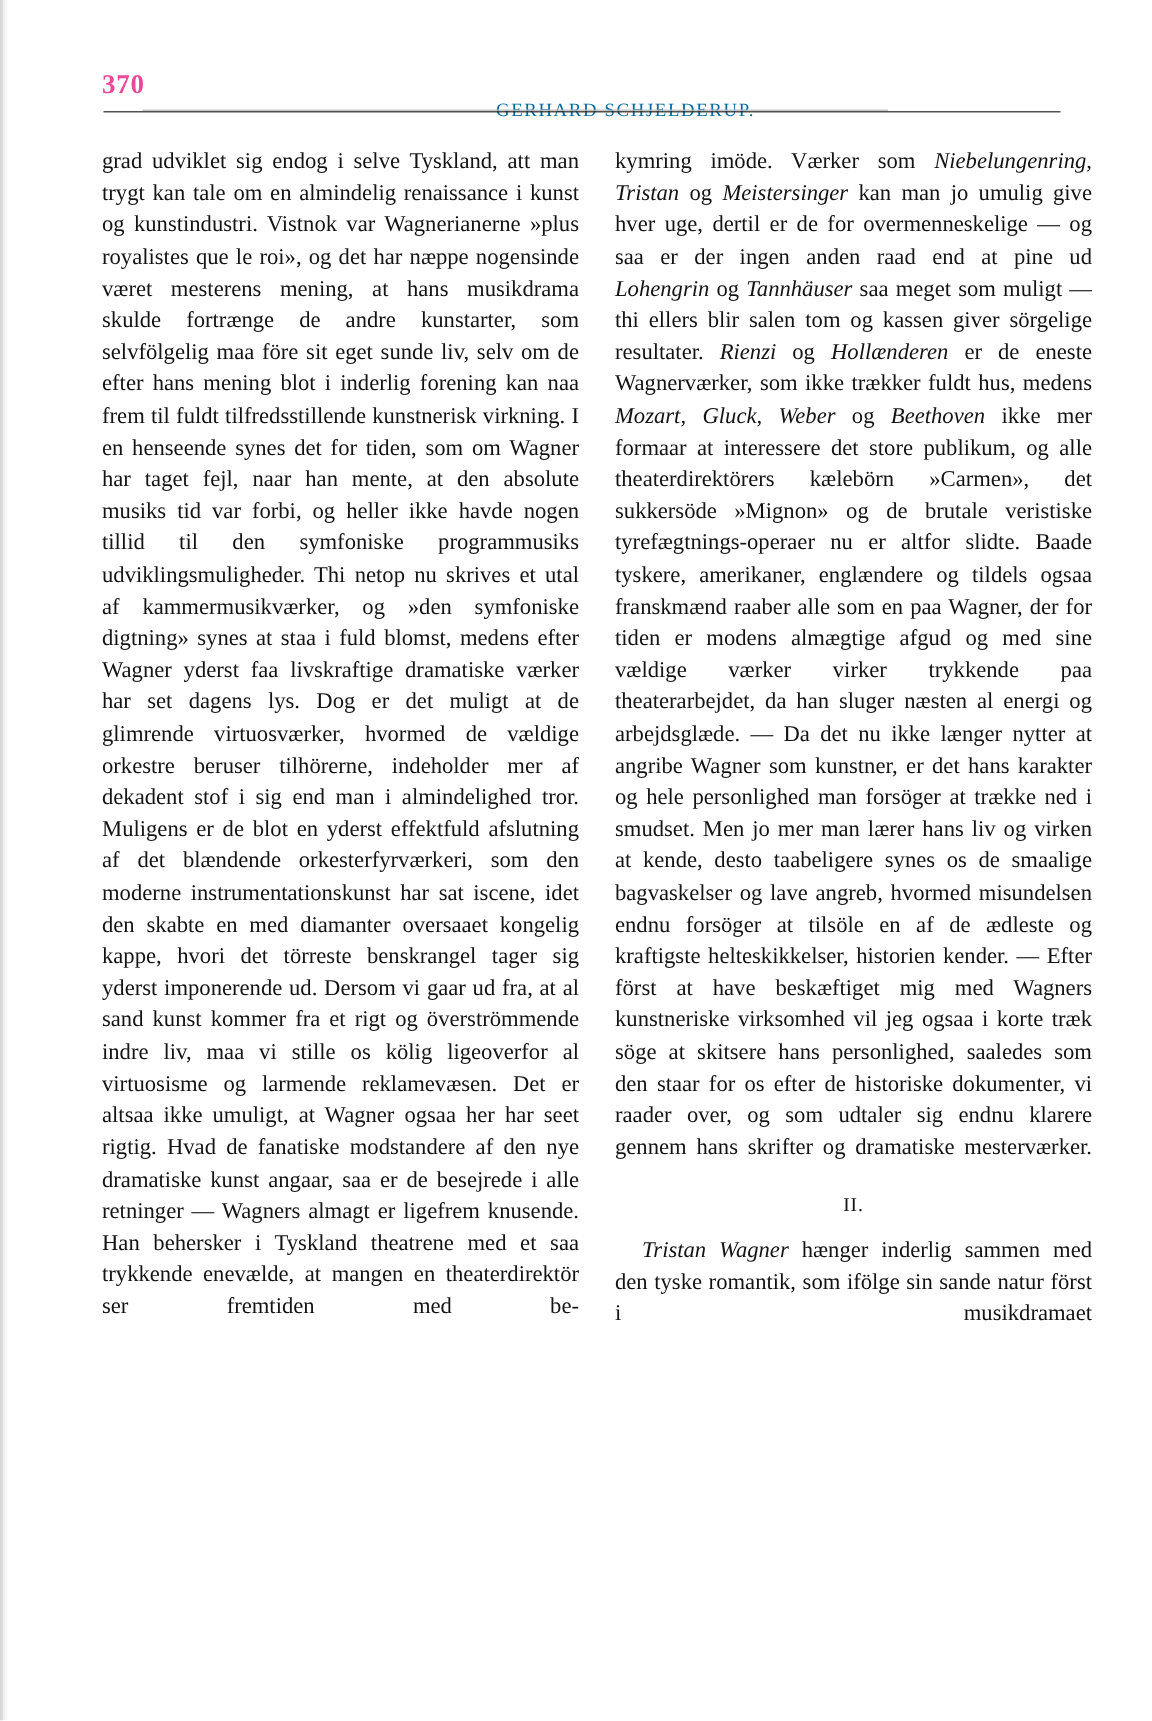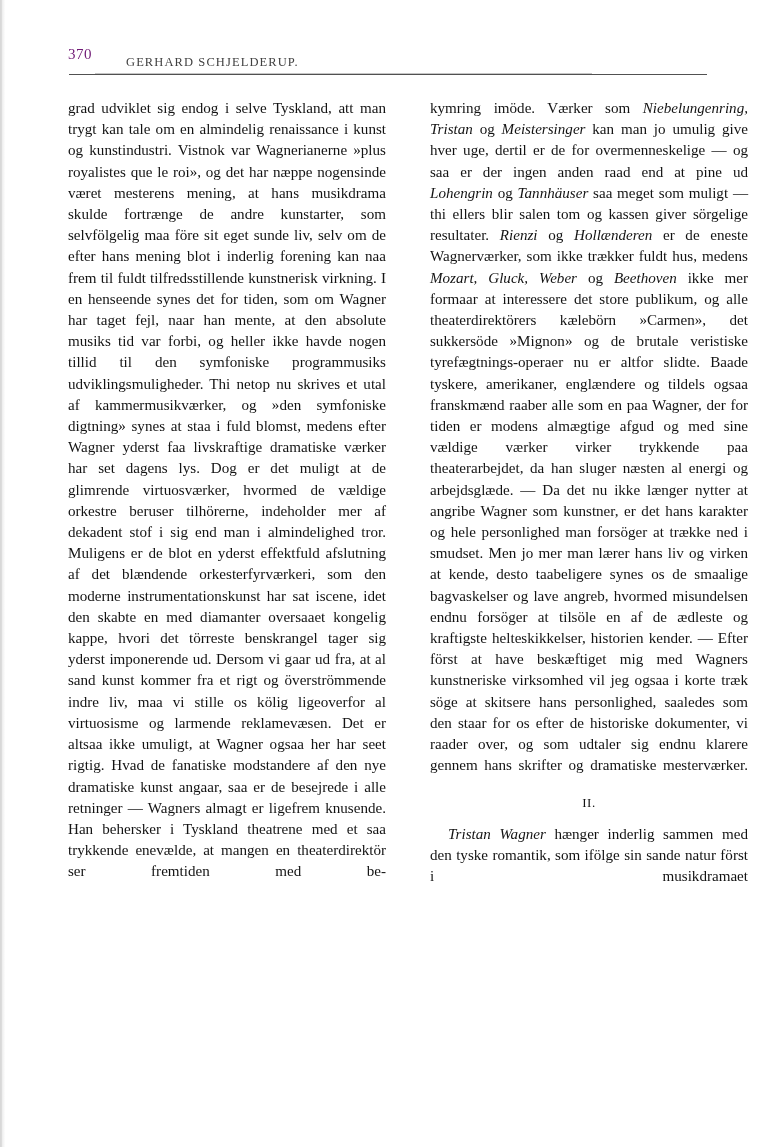--- a/index.html
+++ b/index.html
@@ -49,33 +49,34 @@
 
   
   .running-head {
     position: relative;
     height: 40px;
   }
   .folio {
     position: absolute;
     left: 0;
     top: 2px;
-    font-size: 15px;
+    font-size: 18px;
     letter-spacing: 0.5px;
-    color: #701a75;
+    color: #ec4899;
+    font-weight: bold;
   }
   .head-title {
     position: absolute;
     left: 0;
     right: 0;
-    top: 11px;
-    text-align: left;
+    top: 22px;
+    text-align: center;
     font-size: 12.5px;
     letter-spacing: 1.1px;
-    color: #404040;
+    color: #0369a1;
     padding-left: 58px;
   }
   .rule {
     position: absolute;
     left: 1px;
     right: 1px;
     top: 30px;
     height: 1px;
     background: #2b2b2b;
     opacity: 0.82;
@@ -86,21 +87,21 @@
     left: 4%;
     right: 18%;
     top: -1px;
     height: 1px;
     background: #b9b9b9;
   }
 
   
   .columns {
     display: flex;
-    gap: 44px;
+    gap: 24px;
     margin-top: 14px;
   }
   .col {
     width: 318px;
     flex: 0 0 318px;
   }
   p.para {
     margin: 0;
     font-size: 15.1px;
     line-height: 21.2px;

